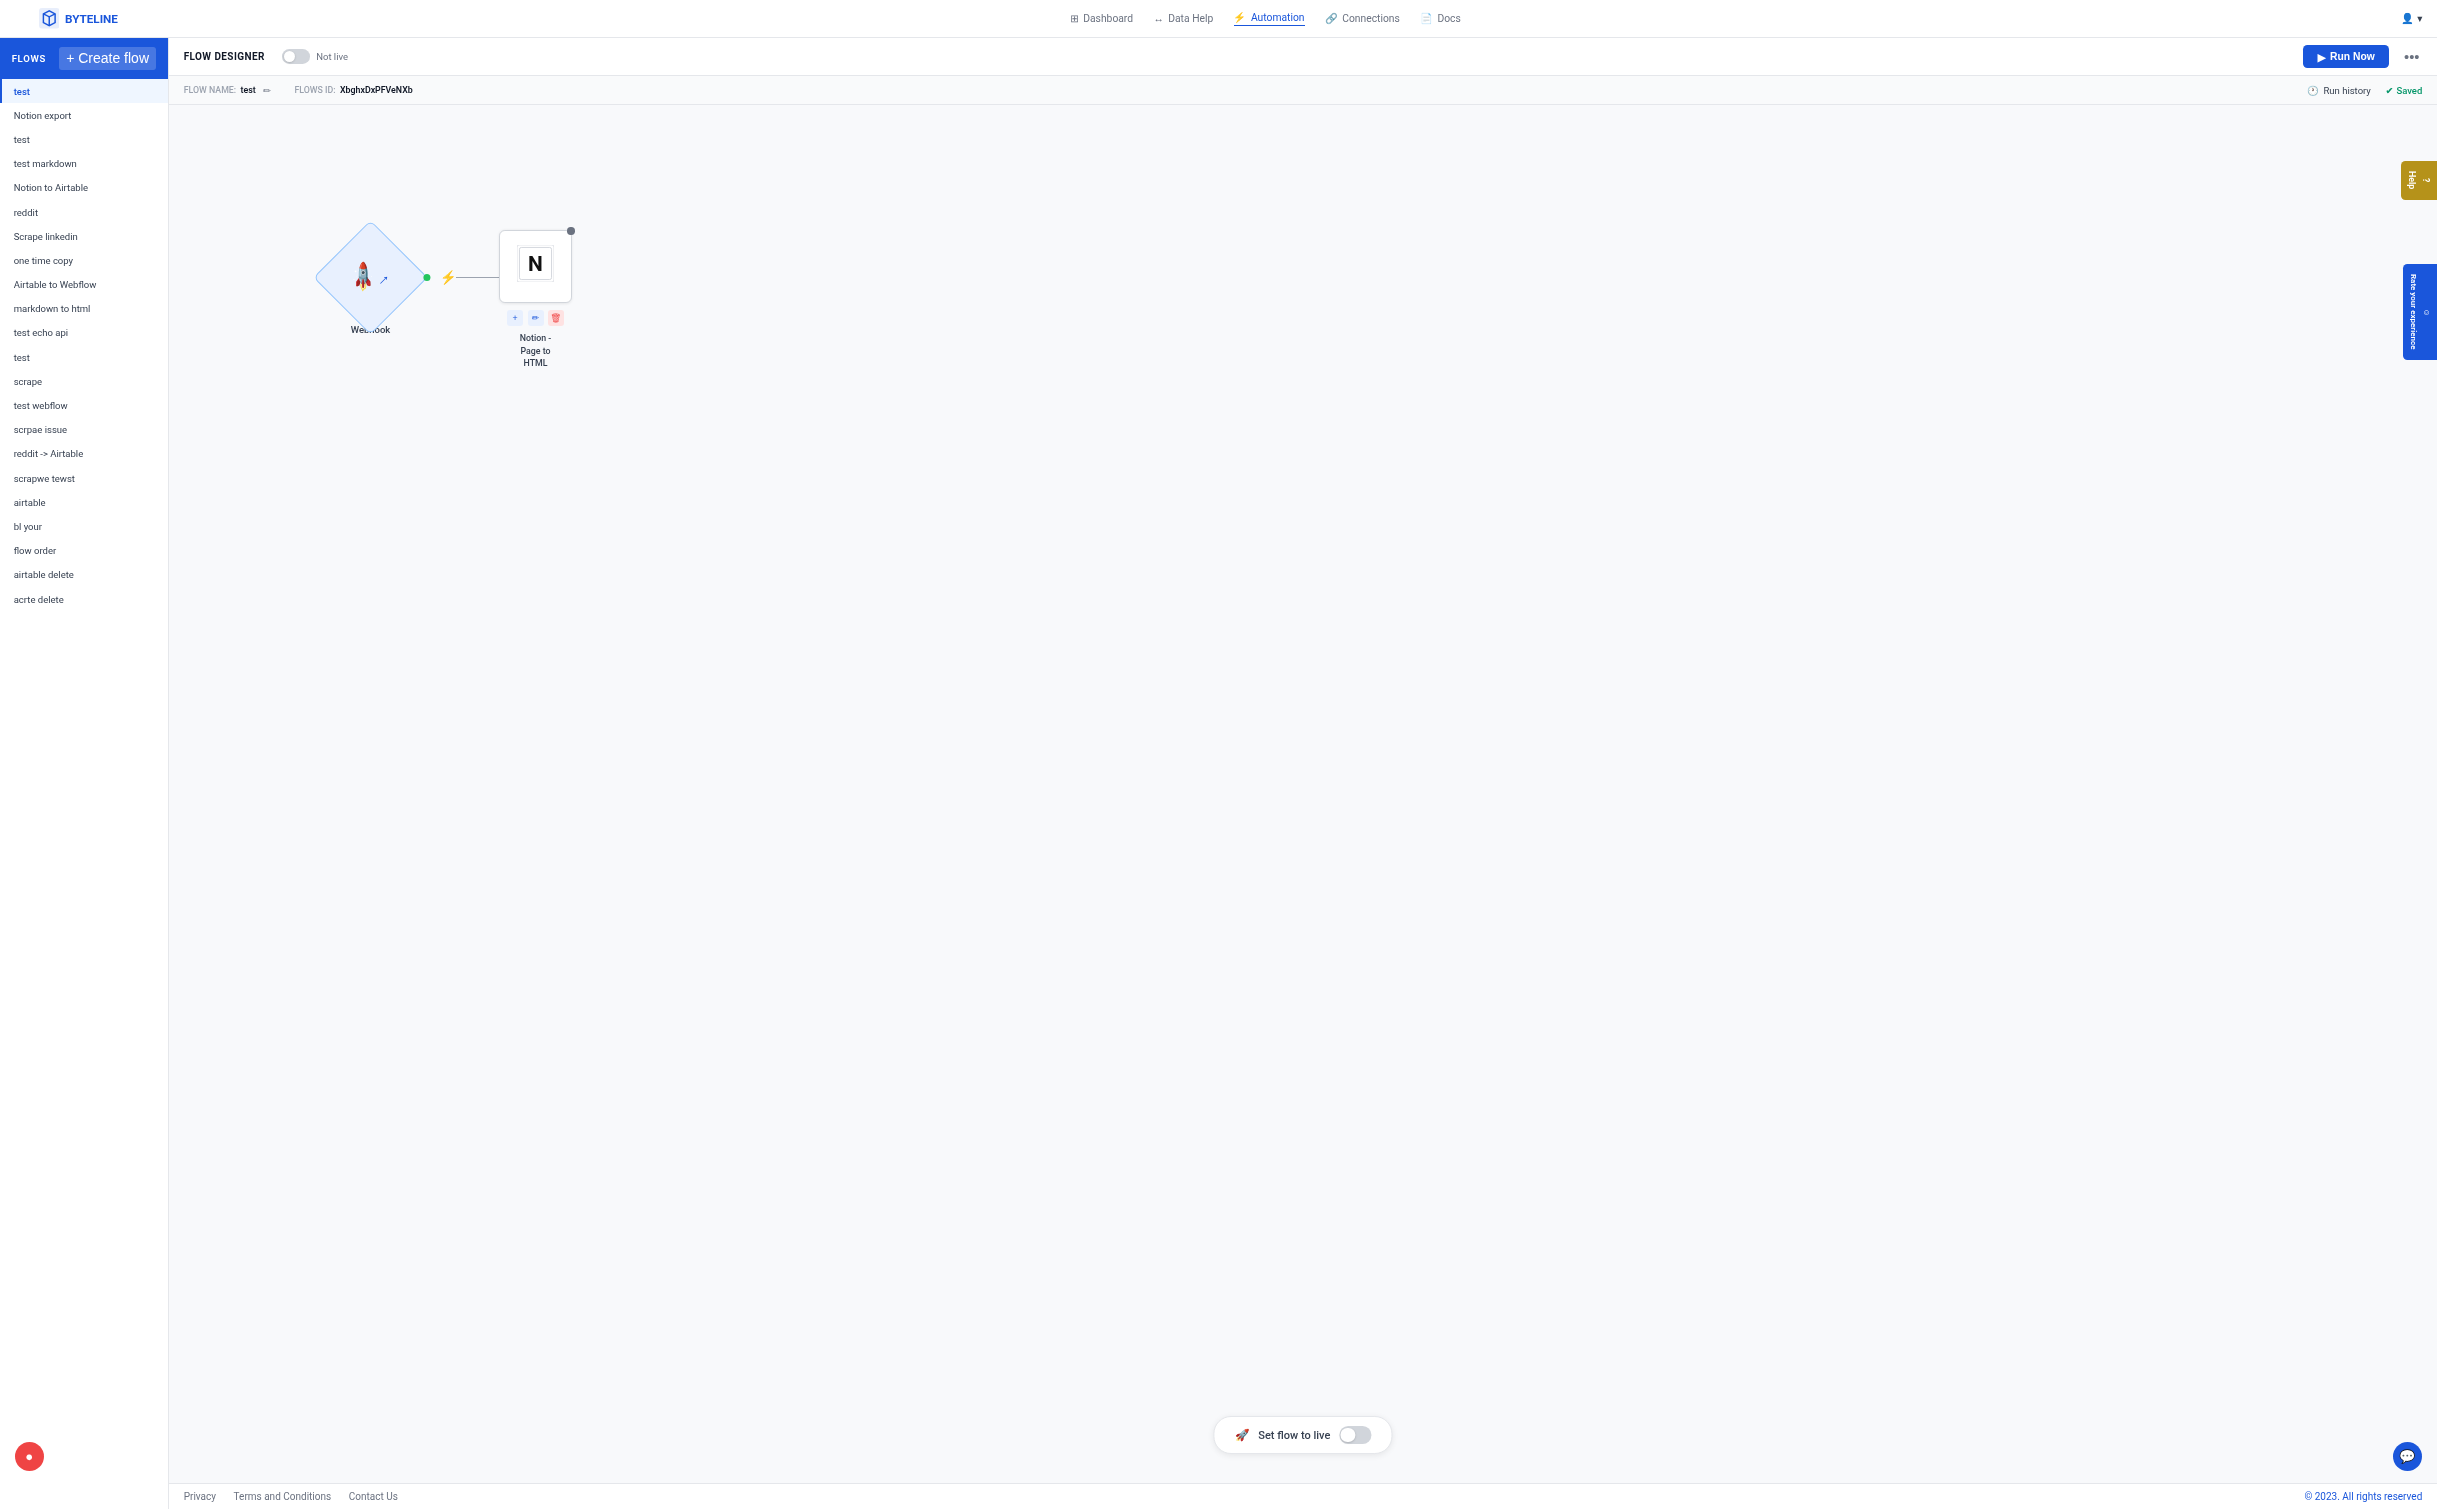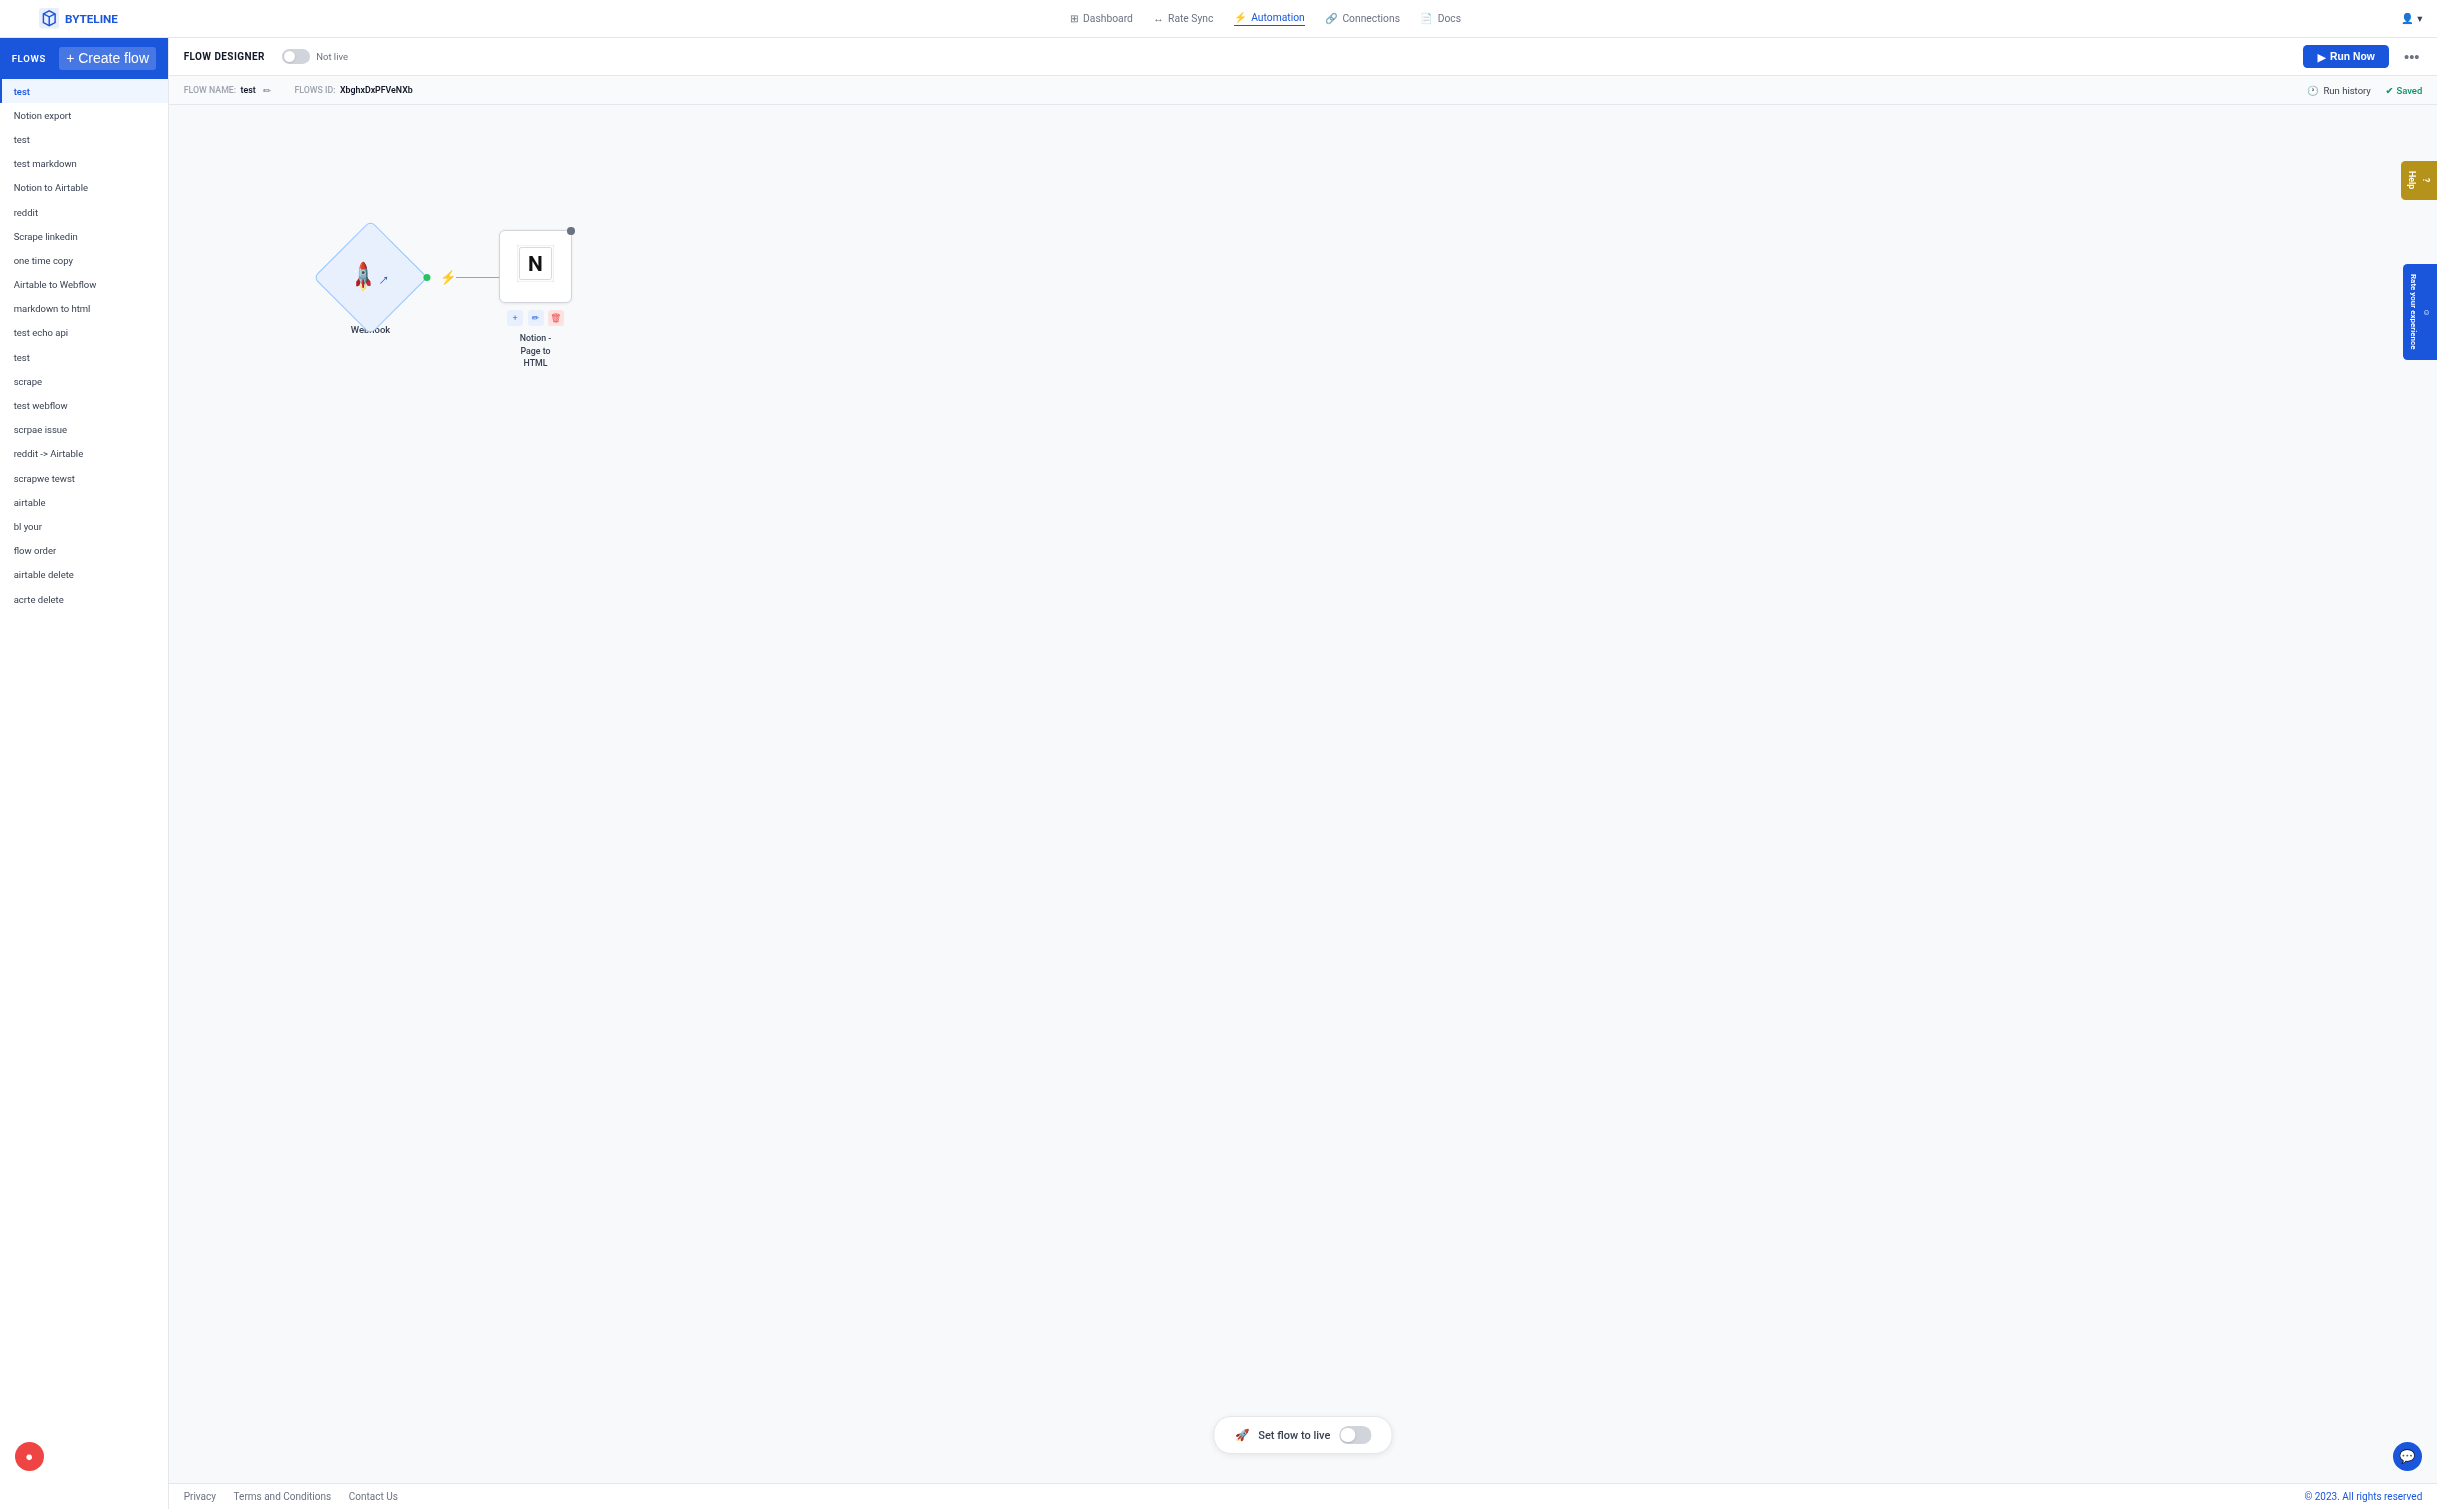--- a/index.html
+++ b/index.html
@@ -128,21 +128,21 @@
     </svg>
     <span>BYTELINE</span>
   </div>
   <div class="nav-links">
     <a class="nav-link">
       <span>⊞</span>
       <span>Dashboard</span>
     </a>
     <a class="nav-link">
       <span>↔</span>
-      <span>Rate Sync</span>
+      <span>Data Help</span>
     </a>
     <a class="nav-link active">
       <span>⚡</span>
       <span>Automation</span>
     </a>
     <a class="nav-link">
       <span>🔗</span>
       <span>Connections</span>
     </a>
     <a class="nav-link">

